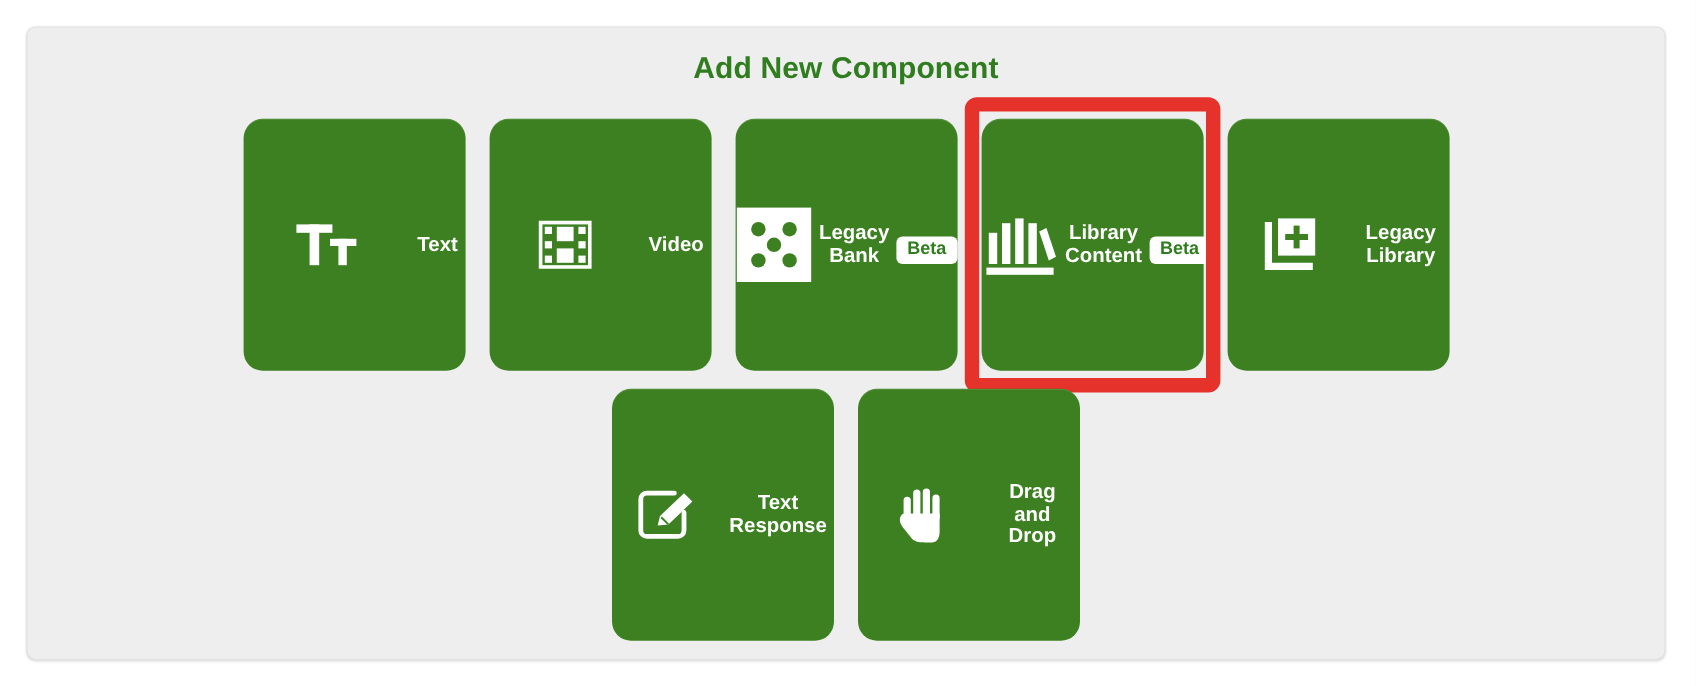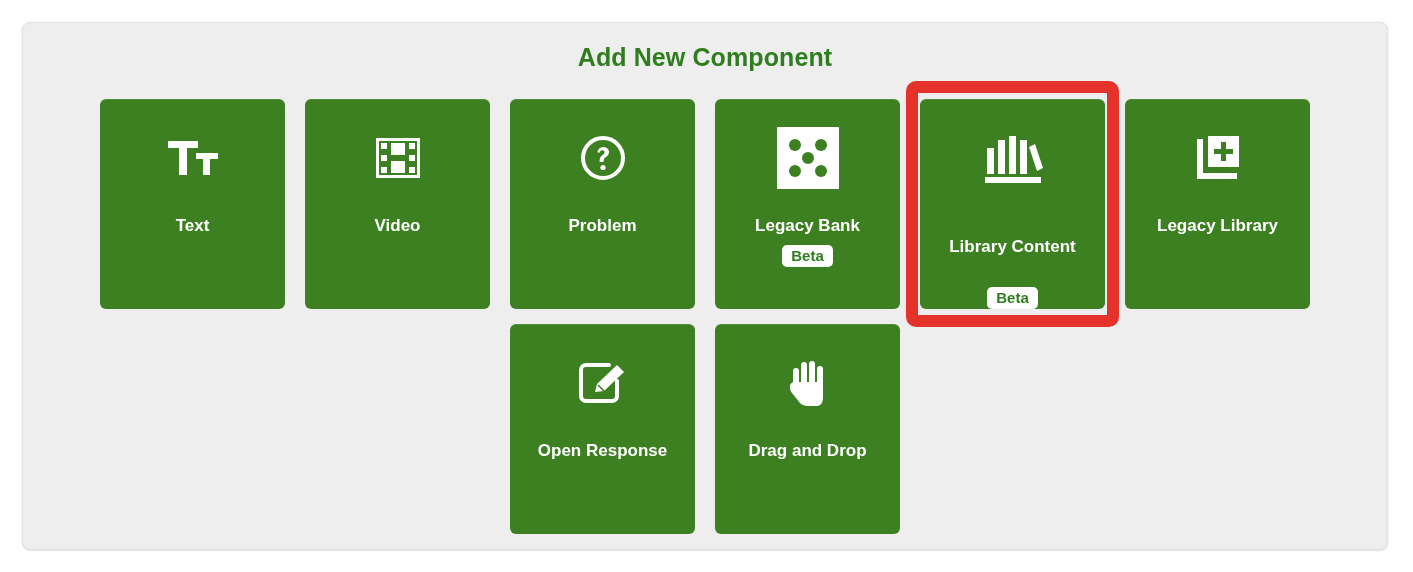--- a/index.html
+++ b/index.html
@@ -53,24 +53,24 @@
     align-items: flex-start;
     gap: 20px;
   }
   .row.row2 { margin-top: 15px; }
 
   .tile {
     position: relative;
     width: 185px;
     height: 210px;
     background: #3c8021;
-    border-radius: 6px;
+    border-radius: 16px;
     color: #ffffff;
     display: flex;
-    flex-direction: column;
+    flex-direction: row;
     align-items: center;
     cursor: pointer;
     box-shadow: inset 0 1px 0 rgba(255,255,255,0.10);
   }
   .tile .icon-wrap {
     height: 118px;
     display: flex;
     align-items: center;
     justify-content: center;
     width: 100%;
@@ -149,30 +149,20 @@
               <rect x="33" y="5" width="6" height="6" fill="#ffffff"></rect>
               <rect x="33" y="17" width="6" height="6" fill="#ffffff"></rect>
               <rect x="33" y="29" width="6" height="6" fill="#ffffff"></rect>
               <rect x="15" y="5" width="14" height="12" fill="#ffffff"></rect>
               <rect x="15" y="23" width="14" height="12" fill="#ffffff"></rect>
             </svg>
           </div>
           <div class="tile-label">Video</div>
         </div>
 
-        <div class="tile">
-          <div class="icon-wrap">
-            <svg class="ico" width="46" height="46" viewBox="0 0 46 46" aria-hidden="true">
-              <circle cx="23" cy="23" r="20" fill="none" stroke="#ffffff" stroke-width="4"></circle>
-              <path d="M17.5 17.5c0-3.2 2.6-5.6 5.8-5.6 3.2 0 5.7 2.2 5.7 5.2 0 2.6-1.4 3.8-3.3 5.2-1.6 1.2-2.1 2-2.1 3.6v1.2h-4v-1.7c0-2.6 1-3.9 3-5.4 1.4-1 2-1.7 2-2.8 0-1.2-0.9-2-2.2-2-1.4 0-2.4 0.9-2.5 2.3z" fill="#ffffff"></path>
-              <circle cx="23" cy="32.5" r="2.6" fill="#ffffff"></circle>
-            </svg>
-          </div>
-          <div class="tile-label">Problem</div>
-        </div>
 
         <div class="tile">
           <div class="icon-wrap">
             <svg class="ico" width="64" height="64" viewBox="0 0 64 64" aria-hidden="true">
               <rect x="1" y="1" width="62" height="62" fill="#ffffff"></rect>
               <circle cx="19" cy="19" r="6" fill="#3c8021"></circle>
               <circle cx="45" cy="19" r="6" fill="#3c8021"></circle>
               <circle cx="32" cy="32" r="6" fill="#3c8021"></circle>
               <circle cx="19" cy="45" r="6" fill="#3c8021"></circle>
               <circle cx="45" cy="45" r="6" fill="#3c8021"></circle>
@@ -215,21 +205,21 @@
 
 
         <div class="tile">
           <div class="icon-wrap">
             <svg class="ico" width="52" height="48" viewBox="0 0 52 48" aria-hidden="true">
               <path d="M32 6 H9 a5 5 0 0 0 -5 5 v26 a5 5 0 0 0 5 5 h26 a5 5 0 0 0 5 -5 V22" fill="none" stroke="#ffffff" stroke-width="4" stroke-linecap="round"></path>
               <polygon points="18,33 20,25 40,6 47,13 27,32" fill="#ffffff"></polygon>
               <line x1="21" y1="26" x2="27" y2="32" stroke="#3c8021" stroke-width="1.6"></line>
             </svg>
           </div>
-          <div class="tile-label">Open Response</div>
+          <div class="tile-label">Text Response</div>
         </div>
 
         <div class="tile">
           <div class="icon-wrap">
             <svg class="ico" width="44" height="50" viewBox="0 0 44 50" aria-hidden="true">
               <rect x="7" y="10" width="6" height="20" rx="3" fill="#ffffff"></rect>
               <rect x="15" y="4" width="6" height="26" rx="3" fill="#ffffff"></rect>
               <rect x="23" y="3" width="6" height="27" rx="3" fill="#ffffff"></rect>
               <rect x="31" y="8" width="6" height="22" rx="3" fill="#ffffff"></rect>
               <path d="M7 24 C3 26 3 31 6 35 L14 45 C17 48 21 48 25 48 L31 48 C35 48 37 44 37 39 L37 24 Z" fill="#ffffff"></path>

